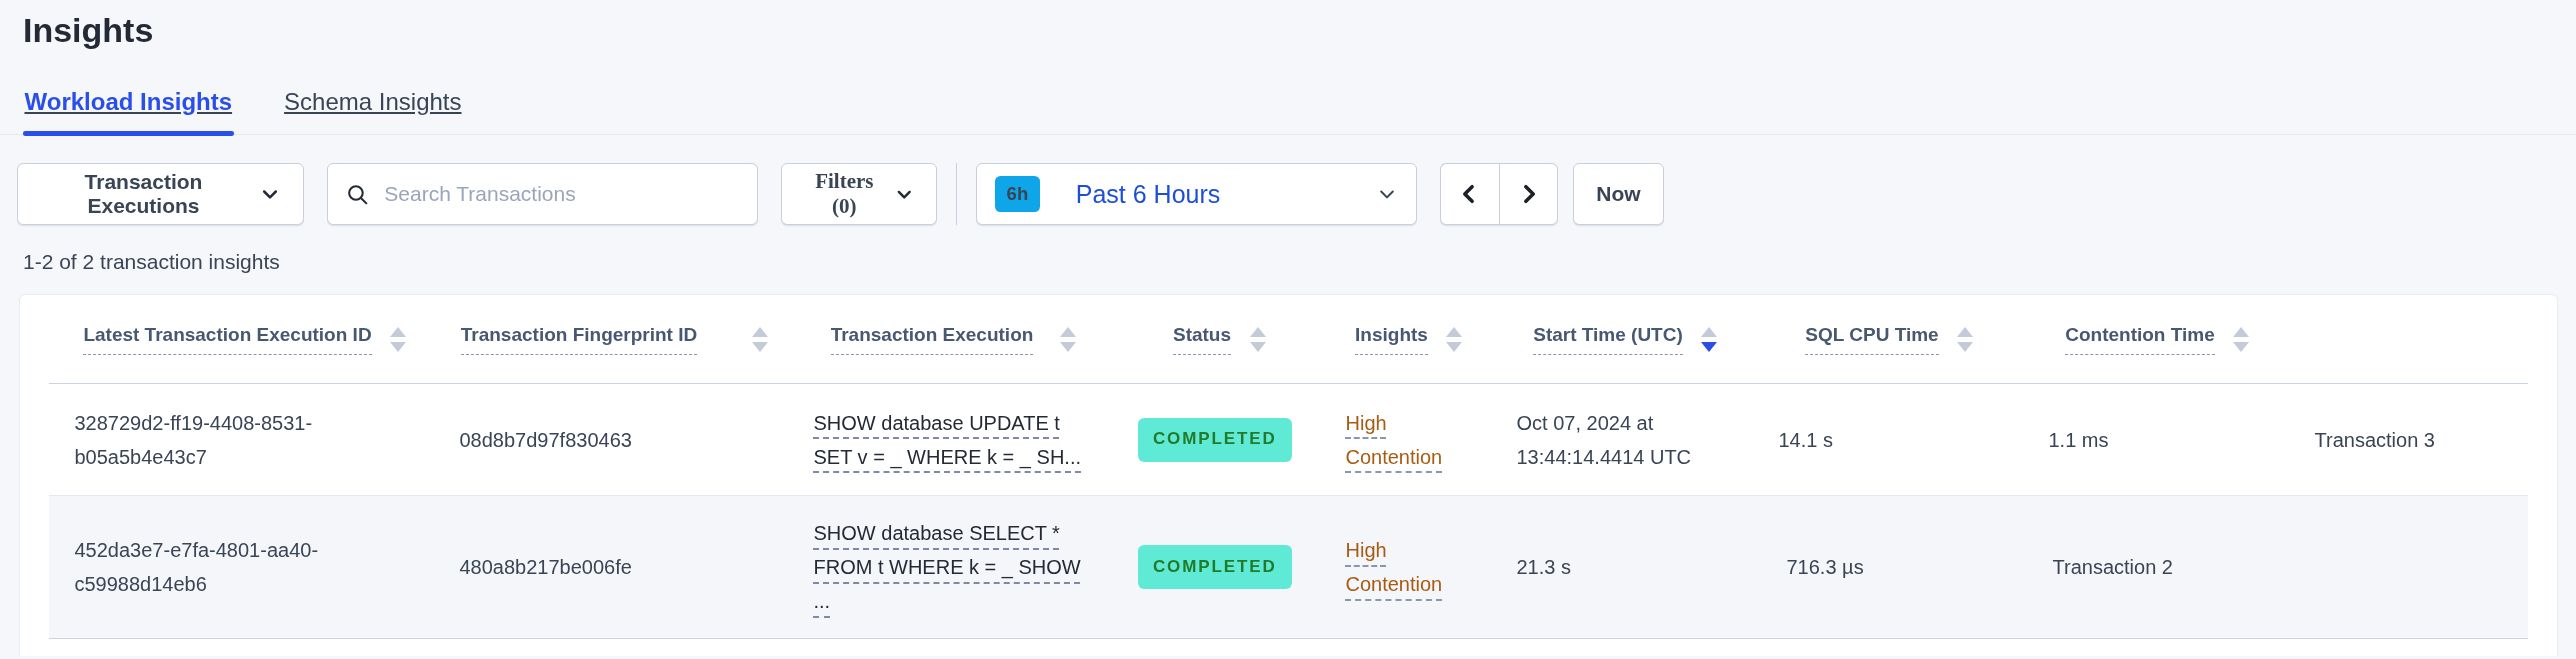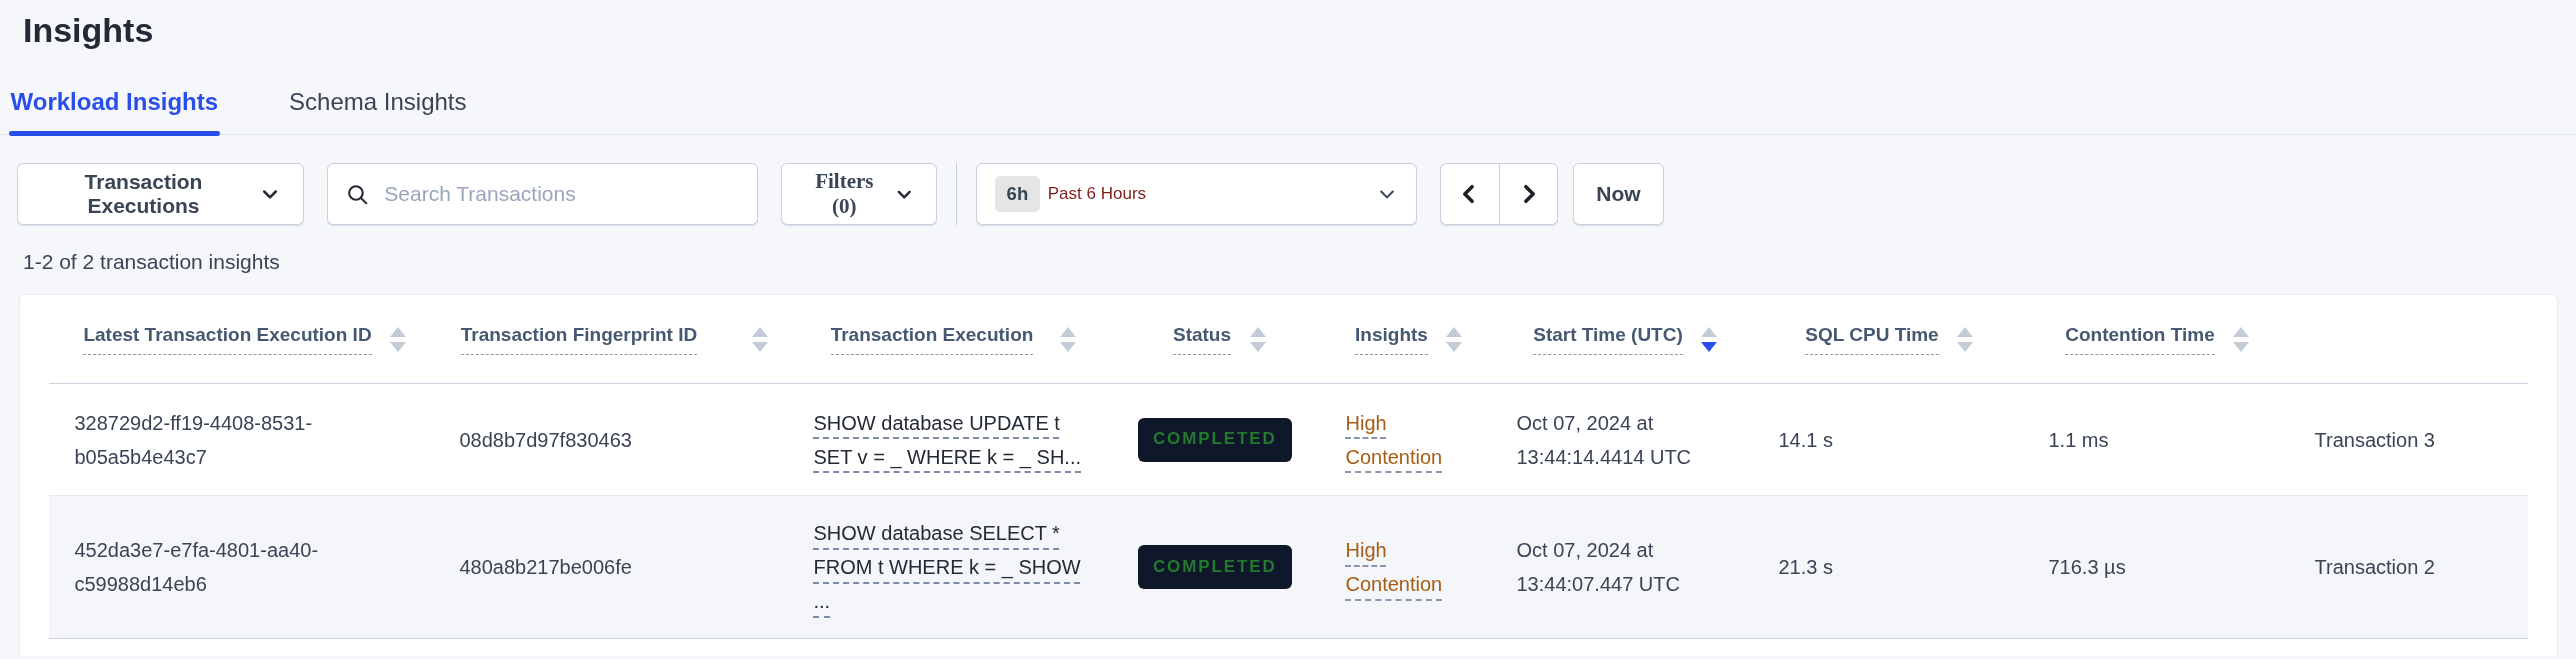--- a/index.html
+++ b/index.html
@@ -14,23 +14,24 @@
 
   
   .page-title {
     margin:12.3px 0 0 23px;
     font-size:34px; line-height:1.1;
     font-weight:700; color:#242a35;
   }
 
   
   .tabs {
-    display:flex; gap:68px;
-    margin-top:35px; padding:0 9px;
+    display:flex; gap:49px;
+    margin-top:35px; padding:0 23px;
     border-bottom:1.5px solid #e3e8ef;
+    text-decoration:underline;
   }
   .tab {
     position:relative;
     font-size:24px; padding:3.1px 1.5px 18.5px 1.5px;
     cursor:pointer; color:#394455; font-weight:400;
   }
   .tab.active { color:#2a4ee8; font-weight:600; }
   .tab.active::after {
     content:""; position:absolute; left:0; right:0; bottom:-1.5px;
     height:4.6px; background:#2a4ee8; border-radius:2.3px;
@@ -62,26 +63,26 @@
     font-size:21px; color:#394455; font-family:inherit;
     background:transparent;
   }
   .searchbox input::placeholder { color:#9aa4bc; }
   .filters-btn { width:156px; margin-right:18.5px; gap:10.8px;font-family:Liberation Serif, serif; }
   .toolbar-divider {
     width:1.5px; height:62px; background:#c8cedc; margin-right:18.5px;
   }
   .timepicker { width:441px; margin-right:23px; justify-content:flex-start; padding:0 18.5px; }
   .time-badge {
-    background:#e5e5e5; color:#394455;
+    background:#0ea5e9; color:#394455;
     font-size:18.5px; font-weight:700;
     padding:7px 11.6px; border-radius:5.4px;
-    margin-right:8px;
-  }
-  .time-label { font-weight:400; color:#7f1d1d; font-size:17px; }
+    margin-right:20px;
+  }
+  .time-label { font-weight:400; color:#1d4ed8; font-size:25px;margin-left:16px; }
   .timepicker .chev { margin-left:auto; }
   .pager { display:flex; margin-right:15.4px; }
   .pager-btn {
     width:59px; height:62px; background:#fff;
     border:0.8px solid #c8cedc;
     box-shadow:0 1.5px 0 rgba(200,206,220,.45);
     display:flex; align-items:center; justify-content:center; cursor:pointer;
   }
   .pager-btn.prev { border-radius:6.2px 0 0 6.2px; border-right-width:0; }
   .pager-btn.next { border-radius:0 6.2px 6.2px 0; border-left:0.8px solid #c8cedc; }
@@ -132,21 +133,21 @@
     text-decoration:underline dashed #7e89a9;
     text-decoration-thickness:1.5px; text-underline-offset:7.7px;
   }
   .insight-link {
     color:#a85b12; cursor:pointer;
     text-decoration:underline dashed #8a95ae;
     text-decoration-thickness:1.5px; text-underline-offset:7.7px;
   }
   .badge-completed {
     display:inline-block;
-    background:#0f172a; color:#237a2c;
+    background:#5eead4; color:#237a2c;
     font-size:17px; font-weight:700; letter-spacing:1.9px;
     padding:7.7px 15.4px; border-radius:6.2px;
     white-space:nowrap;
   }
   .chev svg, .search-ic svg, .pager-btn svg { display:block; }
 </style>
 </head>
 <body>
 
 <h1 class="page-title">Insights</h1>
@@ -306,21 +307,20 @@
       <div class="td c2">480a8b217be006fe</div>
       <div class="td c3">
         <span class="sql-link">SHOW database SELECT * FROM t WHERE k = _ SHOW ...</span>
       </div>
       <div class="td c4">
         <span class="badge-completed">COMPLETED</span>
       </div>
       <div class="td c5">
         <span class="insight-link">High Contention</span>
       </div>
-      <div class="td c6">Oct 07, 2024 at 13:44:07.447 UTC</div>
       <div class="td c7">21.3 s</div>
       <div class="td c8">716.3 µs</div>
       <div class="td c9">Transaction 2</div>
     </div>
 
   </div>
 </div>
 
 
 </body></html>

